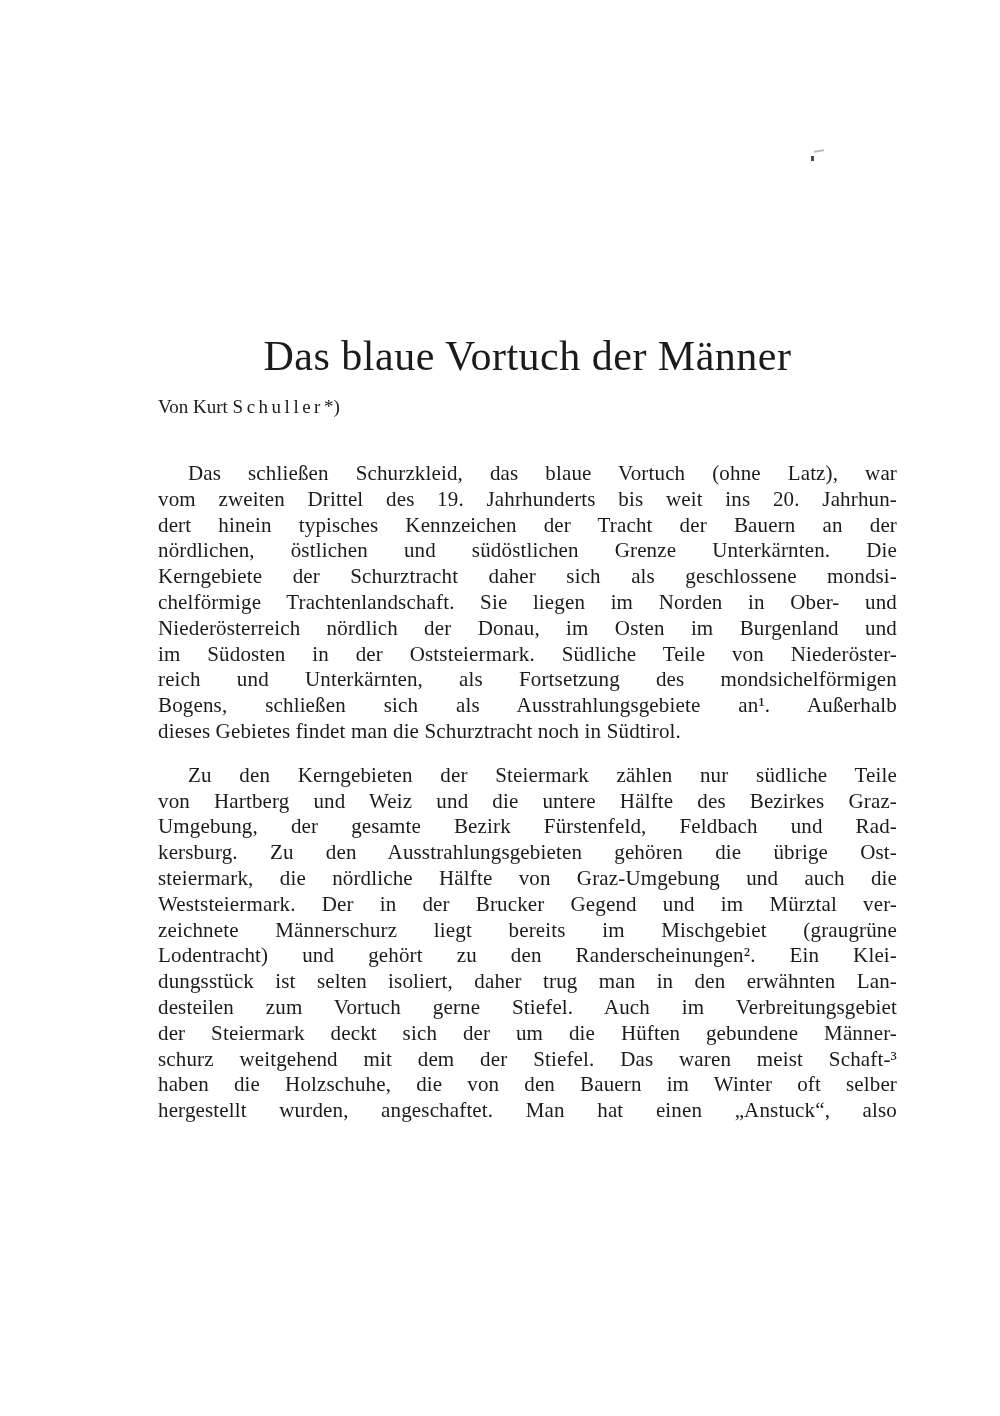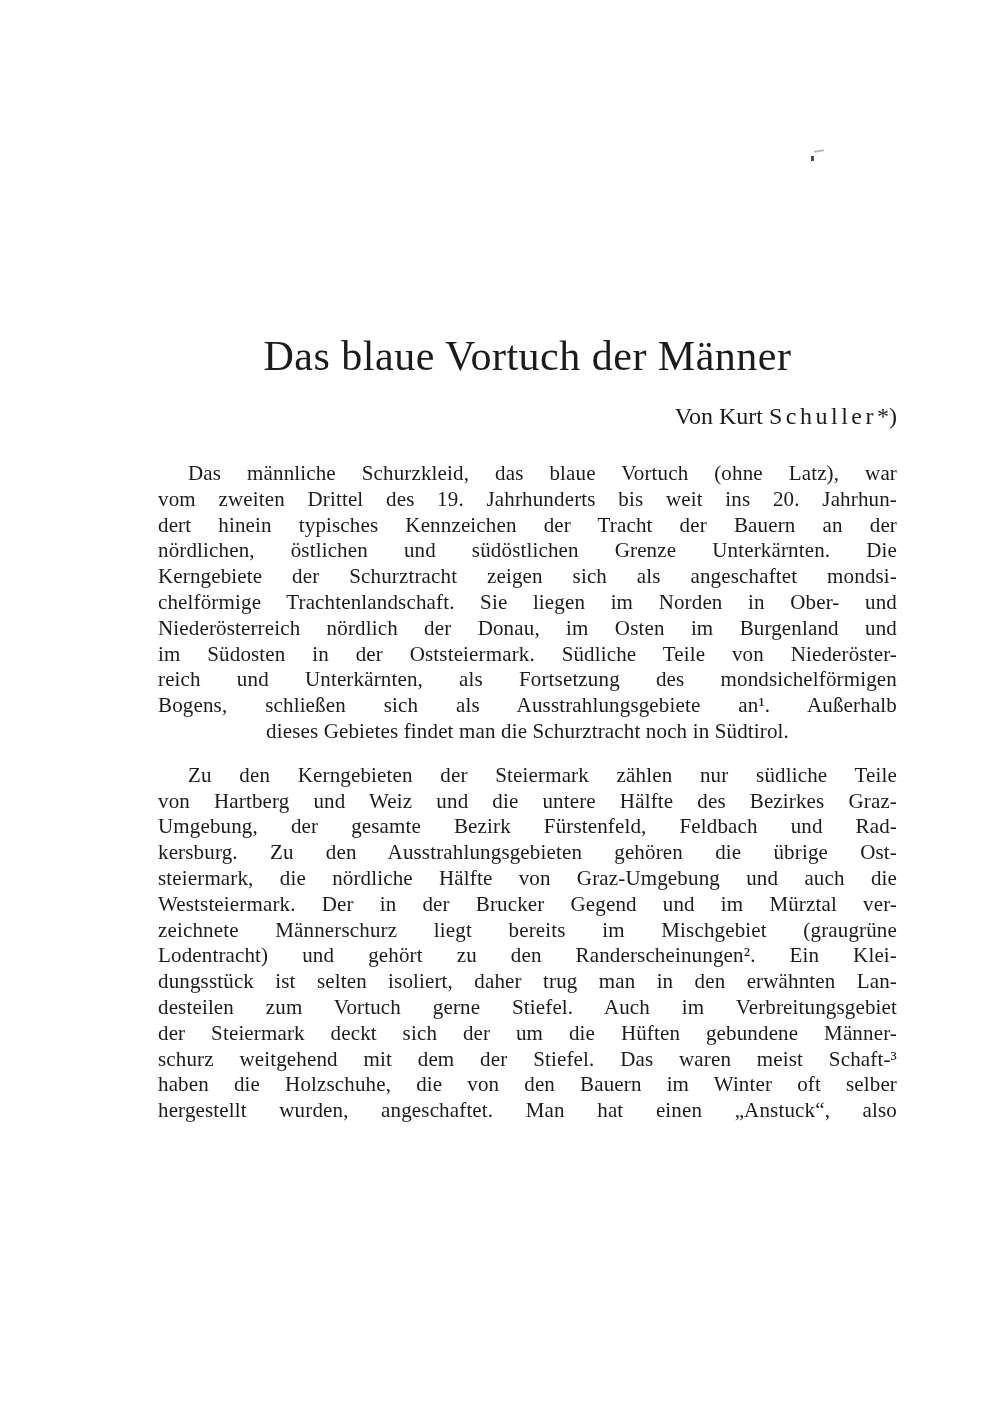--- a/index.html
+++ b/index.html
@@ -29,36 +29,36 @@
     content: ""; position: absolute; top: 7px; left: 0;
     width: 3px; height: 5px; background: #4d4d4d;
   }
   .title {
     position: absolute; top: 331px; left: 158px; width: 739px;
     text-align: center;
     font-size: 42px; font-weight: normal; line-height: 50px;
     letter-spacing: 0.5px;
   }
   .byline {
-    position: absolute; top: 403px; left: 158px; width: 739px;
-    text-align: right;
-    font-size: 24px; line-height: 26px;
+    position: absolute; top: 394px; left: 158px; width: 739px;
+    text-align: left;
+    font-size: 19px; line-height: 26px;
   }
   .byline .spaced { letter-spacing: 3.5px; }
   .body-text {
     position: absolute; top: 461px; left: 158px; width: 739px;
     font-size: 21px;
     letter-spacing: 0.15px;
   }
   .para + .para { margin-top: 18px; }
   .line {
     height: 25.8px;
     line-height: 25.8px;
     overflow: hidden;
-    text-align: center;
+    text-align: left;
   }
   .line.just { text-align: justify; }
   .line.just::after { content: ""; display: inline-block; width: 100%; height: 0; }
   .line.indent { text-indent: 30px; }
   .footnote-rule {
     position: absolute; top: 1179px; left: 158px;
     width: 136px; height: 0;
     border-top: 2px solid var(--ink);
   }
   .footnote {
@@ -76,25 +76,25 @@
 
 <div class="page">
   <div class="artifact"></div>
 
   <h1 class="title">Das blaue Vortuch der Männer</h1>
 
   <div class="byline"><span>Von Kurt </span><span class="spaced">Schuller</span><span>*)</span></div>
 
   <div class="body-text">
       <div class="para">
-        <div class="line just indent">Das männliche Schurzkleid, das blaue Vortuch (ohne Latz), war</div>
+        <div class="line just indent">Das schließen Schurzkleid, das blaue Vortuch (ohne Latz), war</div>
         <div class="line just">vom zweiten Drittel des 19. Jahrhunderts bis weit ins 20. Jahrhun-</div>
         <div class="line just">dert hinein typisches Kennzeichen der Tracht der Bauern an der</div>
         <div class="line just">nördlichen, östlichen und südöstlichen Grenze Unterkärnten. Die</div>
-        <div class="line just">Kerngebiete der Schurztracht zeigen sich als angeschaftet mondsi-</div>
+        <div class="line just">Kerngebiete der Schurztracht daher sich als geschlossene mondsi-</div>
         <div class="line just">chelförmige Trachtenlandschaft. Sie liegen im Norden in Ober- und</div>
         <div class="line just">Niederösterreich nördlich der Donau, im Osten im Burgenland und</div>
         <div class="line just">im Südosten in der Oststeiermark. Südliche Teile von Niederöster-</div>
         <div class="line just">reich und Unterkärnten, als Fortsetzung des mondsichelförmigen</div>
         <div class="line just">Bogens, schließen sich als Ausstrahlungsgebiete an¹. Außerhalb</div>
         <div class="line">dieses Gebietes findet man die Schurztracht noch in Südtirol.</div>
       </div>
       <div class="para">
         <div class="line just indent">Zu den Kerngebieten der Steiermark zählen nur südliche Teile</div>
         <div class="line just">von Hartberg und Weiz und die untere Hälfte des Bezirkes Graz-</div>

